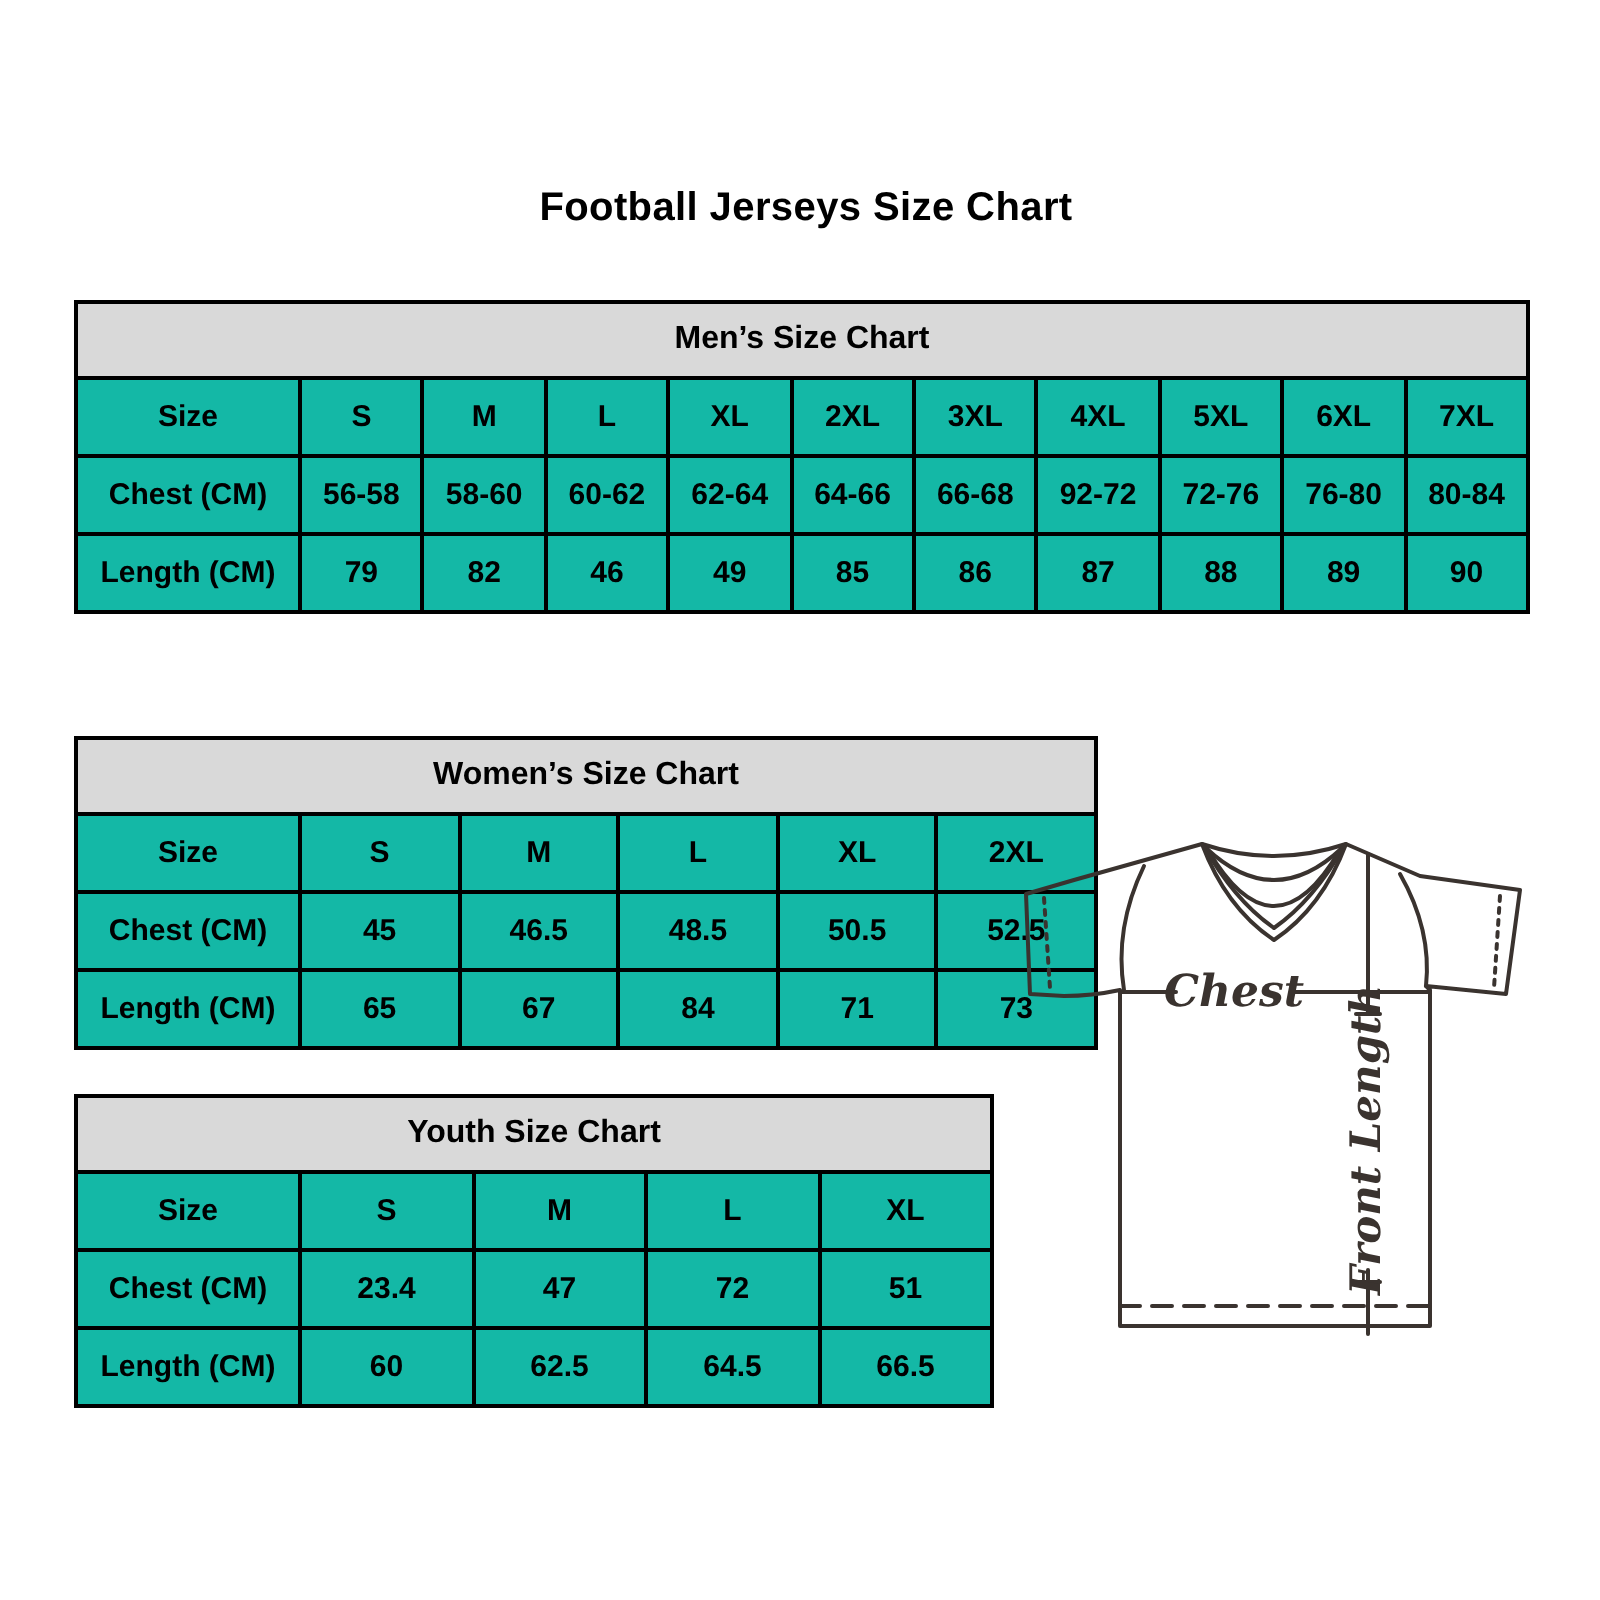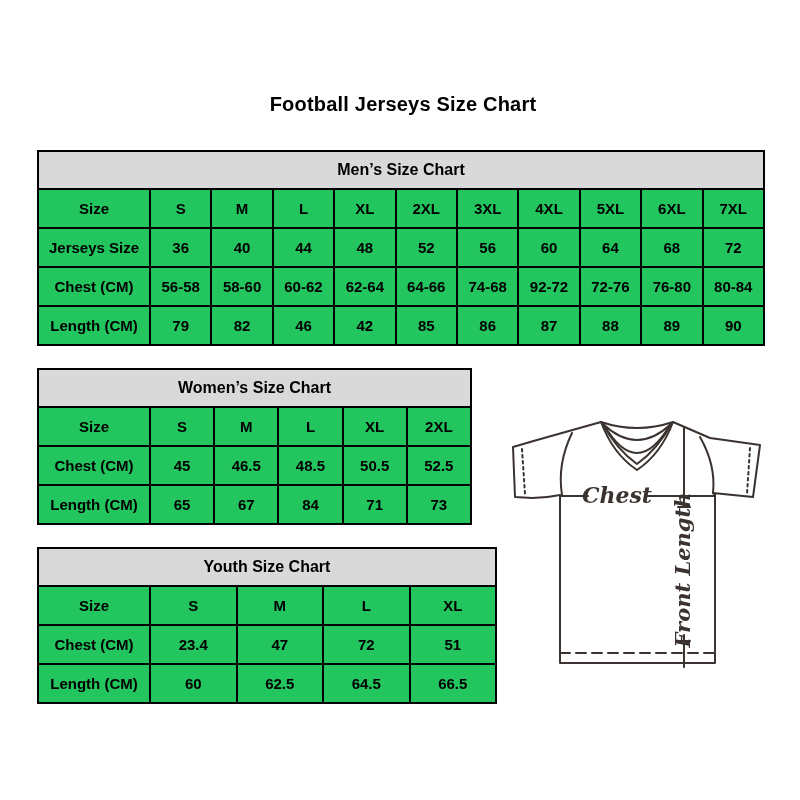--- a/index.html
+++ b/index.html
@@ -7,32 +7,32 @@
     width:800px; height:800px; position:relative;
     background:#ffffff; overflow:hidden;
     font-family:"Liberation Sans", sans-serif; color:#000;
   }
   .page-title {
     position:absolute; left:0; top:93px; width:780px;
     text-align:center; font-size:20px; font-weight:bold; letter-spacing:0.2px;margin-left:13px;
   }
   table.size-table {
     position:absolute; border-collapse:collapse; table-layout:fixed;
-    background:#22c55e; border:2px solid #0f766e;
+    background:#14b8a6; border:2px solid #0f766e;
   }
   .size-table th, .size-table td {
     border:2px solid #000; text-align:center; vertical-align:middle;
     padding:0; font-weight:bold; color:#000;
   }
   .size-table th.tbl-title {
     background:#d9d9d9; height:36px; font-size:16px;
   }
   .size-table td { height:37px; font-size:15px; }
   #men-table   { left:37px; top:150px; width:728px; }
-  #women-table { left:37px; top:368px; width:435px; }
+  #women-table { left:37px; top:368px; width:512px; }
   #youth-table { left:37px; top:547px; width:460px;padding-left:40px; }
   #jersey-diagram { position:absolute; left:500px; top:400px; }
 </style>
 </head>
 <body>
 
 <div class="page-title">Football Jerseys Size Chart</div>
 
 <table class="size-table" id="men-table">
   <colgroup>
@@ -52,51 +52,38 @@
         <td>L</td>
         <td>XL</td>
         <td>2XL</td>
         <td>3XL</td>
         <td>4XL</td>
         <td>5XL</td>
         <td>6XL</td>
         <td>7XL</td>
       </tr>
       <tr>
-        <td class="rowhdr">Jerseys Size</td>
-        <td>36</td>
-        <td>40</td>
-        <td>44</td>
-        <td>48</td>
-        <td>52</td>
-        <td>56</td>
-        <td>60</td>
-        <td>64</td>
-        <td>68</td>
-        <td>72</td>
-      </tr>
-      <tr>
         <td class="rowhdr">Chest (CM)</td>
         <td>56-58</td>
         <td>58-60</td>
         <td>60-62</td>
         <td>62-64</td>
         <td>64-66</td>
-        <td>74-68</td>
+        <td>66-68</td>
         <td>92-72</td>
         <td>72-76</td>
         <td>76-80</td>
         <td>80-84</td>
       </tr>
       <tr>
         <td class="rowhdr">Length (CM)</td>
         <td>79</td>
         <td>82</td>
         <td>46</td>
-        <td>42</td>
+        <td>49</td>
         <td>85</td>
         <td>86</td>
         <td>87</td>
         <td>88</td>
         <td>89</td>
         <td>90</td>
       </tr>
     </tbody>
 </table>
 

